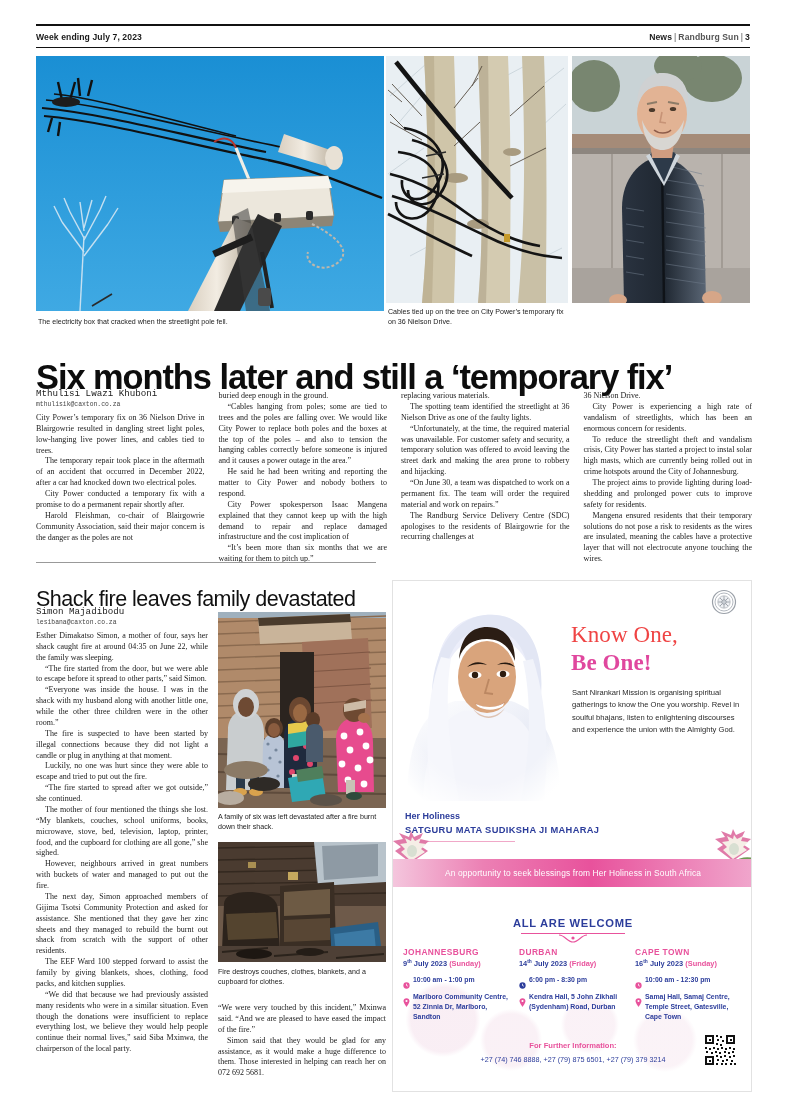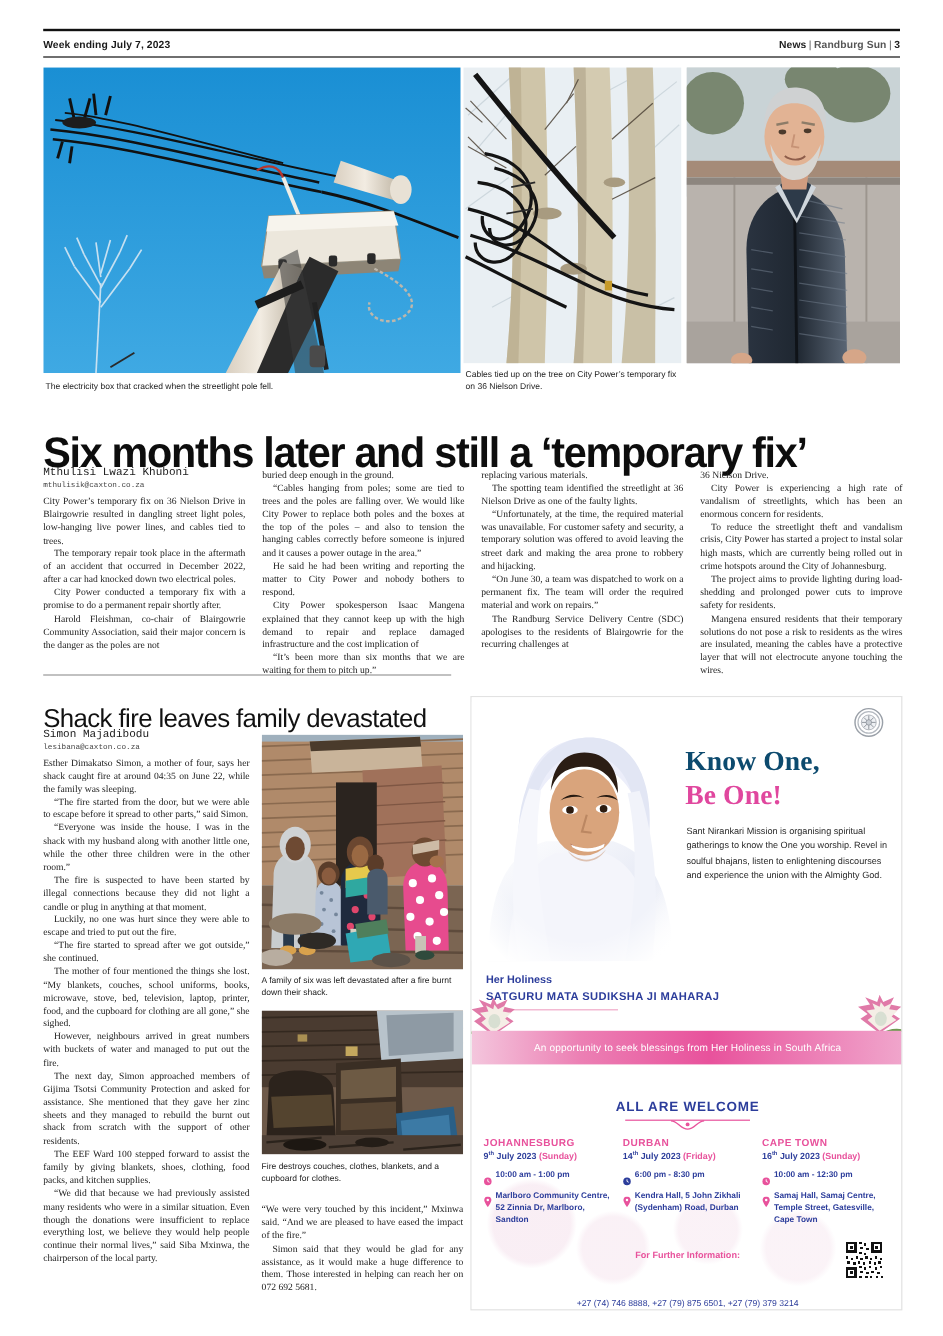--- a/index.html
+++ b/index.html
@@ -110,22 +110,22 @@
       #fff;
   }
 
   
   .ad-portrait { position:absolute; left:0px; top:4px; width:182px; height:216px; }
 
   .ad-emblem { position:absolute; right:14px; top:8px; width:26px; height:26px; }
 
   .ad-kh1 {
     position:absolute; left:178px; top:42px;
-    font-family:"Liberation Serif", serif; font-weight:bold;
-    font-size:23px; color:#0c4a6e; letter-spacing:.1px; line-height:1.0;
+    font-family:"Liberation Serif", serif; font-weight:normal;
+    font-size:23px; color:#ef4444; letter-spacing:.1px; line-height:1.0;
   }
   .ad-kh2 {
     position:absolute; left:178px; top:70px;
     font-family:"Liberation Serif", serif; font-weight:bold;
     font-size:23px; color:#e0479e; letter-spacing:.1px; line-height:1.0;
   }
   .ad-body {
     position:absolute; left:179px; top:106px; width:168px;
     font-family:"Liberation Sans", sans-serif;
     font-size:7.6px; line-height:1.62; color:#2a2a2a;
@@ -182,21 +182,21 @@
   .city .crow { display:flex; gap:3px; margin-top:7px; align-items:flex-start; }
   .city .crow .txt { font-size:6.9px; color:#2c3d9b; line-height:1.45; font-weight:bold; }
   .ic { flex:0 0 auto; width:7px; height:9px; margin-top:1px; }
 
   .ad-info {
     position:absolute; left:0; top:460px; width:360px; text-align:center;
     font-family:"Liberation Sans", sans-serif; font-weight:bold;
     font-size:7.6px; color:#e8529c;
   }
   .ad-phones {
-    position:absolute; left:0; top:500px; width:360px; text-align:center;
+    position:absolute; left:0; top:474px; width:360px; text-align:center;
     font-family:"Liberation Sans", sans-serif;
     font-size:7.2px; color:#2c3d9b;
   }
   .ad-qr { position:absolute; right:14px; top:452px; width:34px; height:34px; }
 
   sup { font-size:.66em; vertical-align:super; }
 </style>
 </head>
 <body>
 

